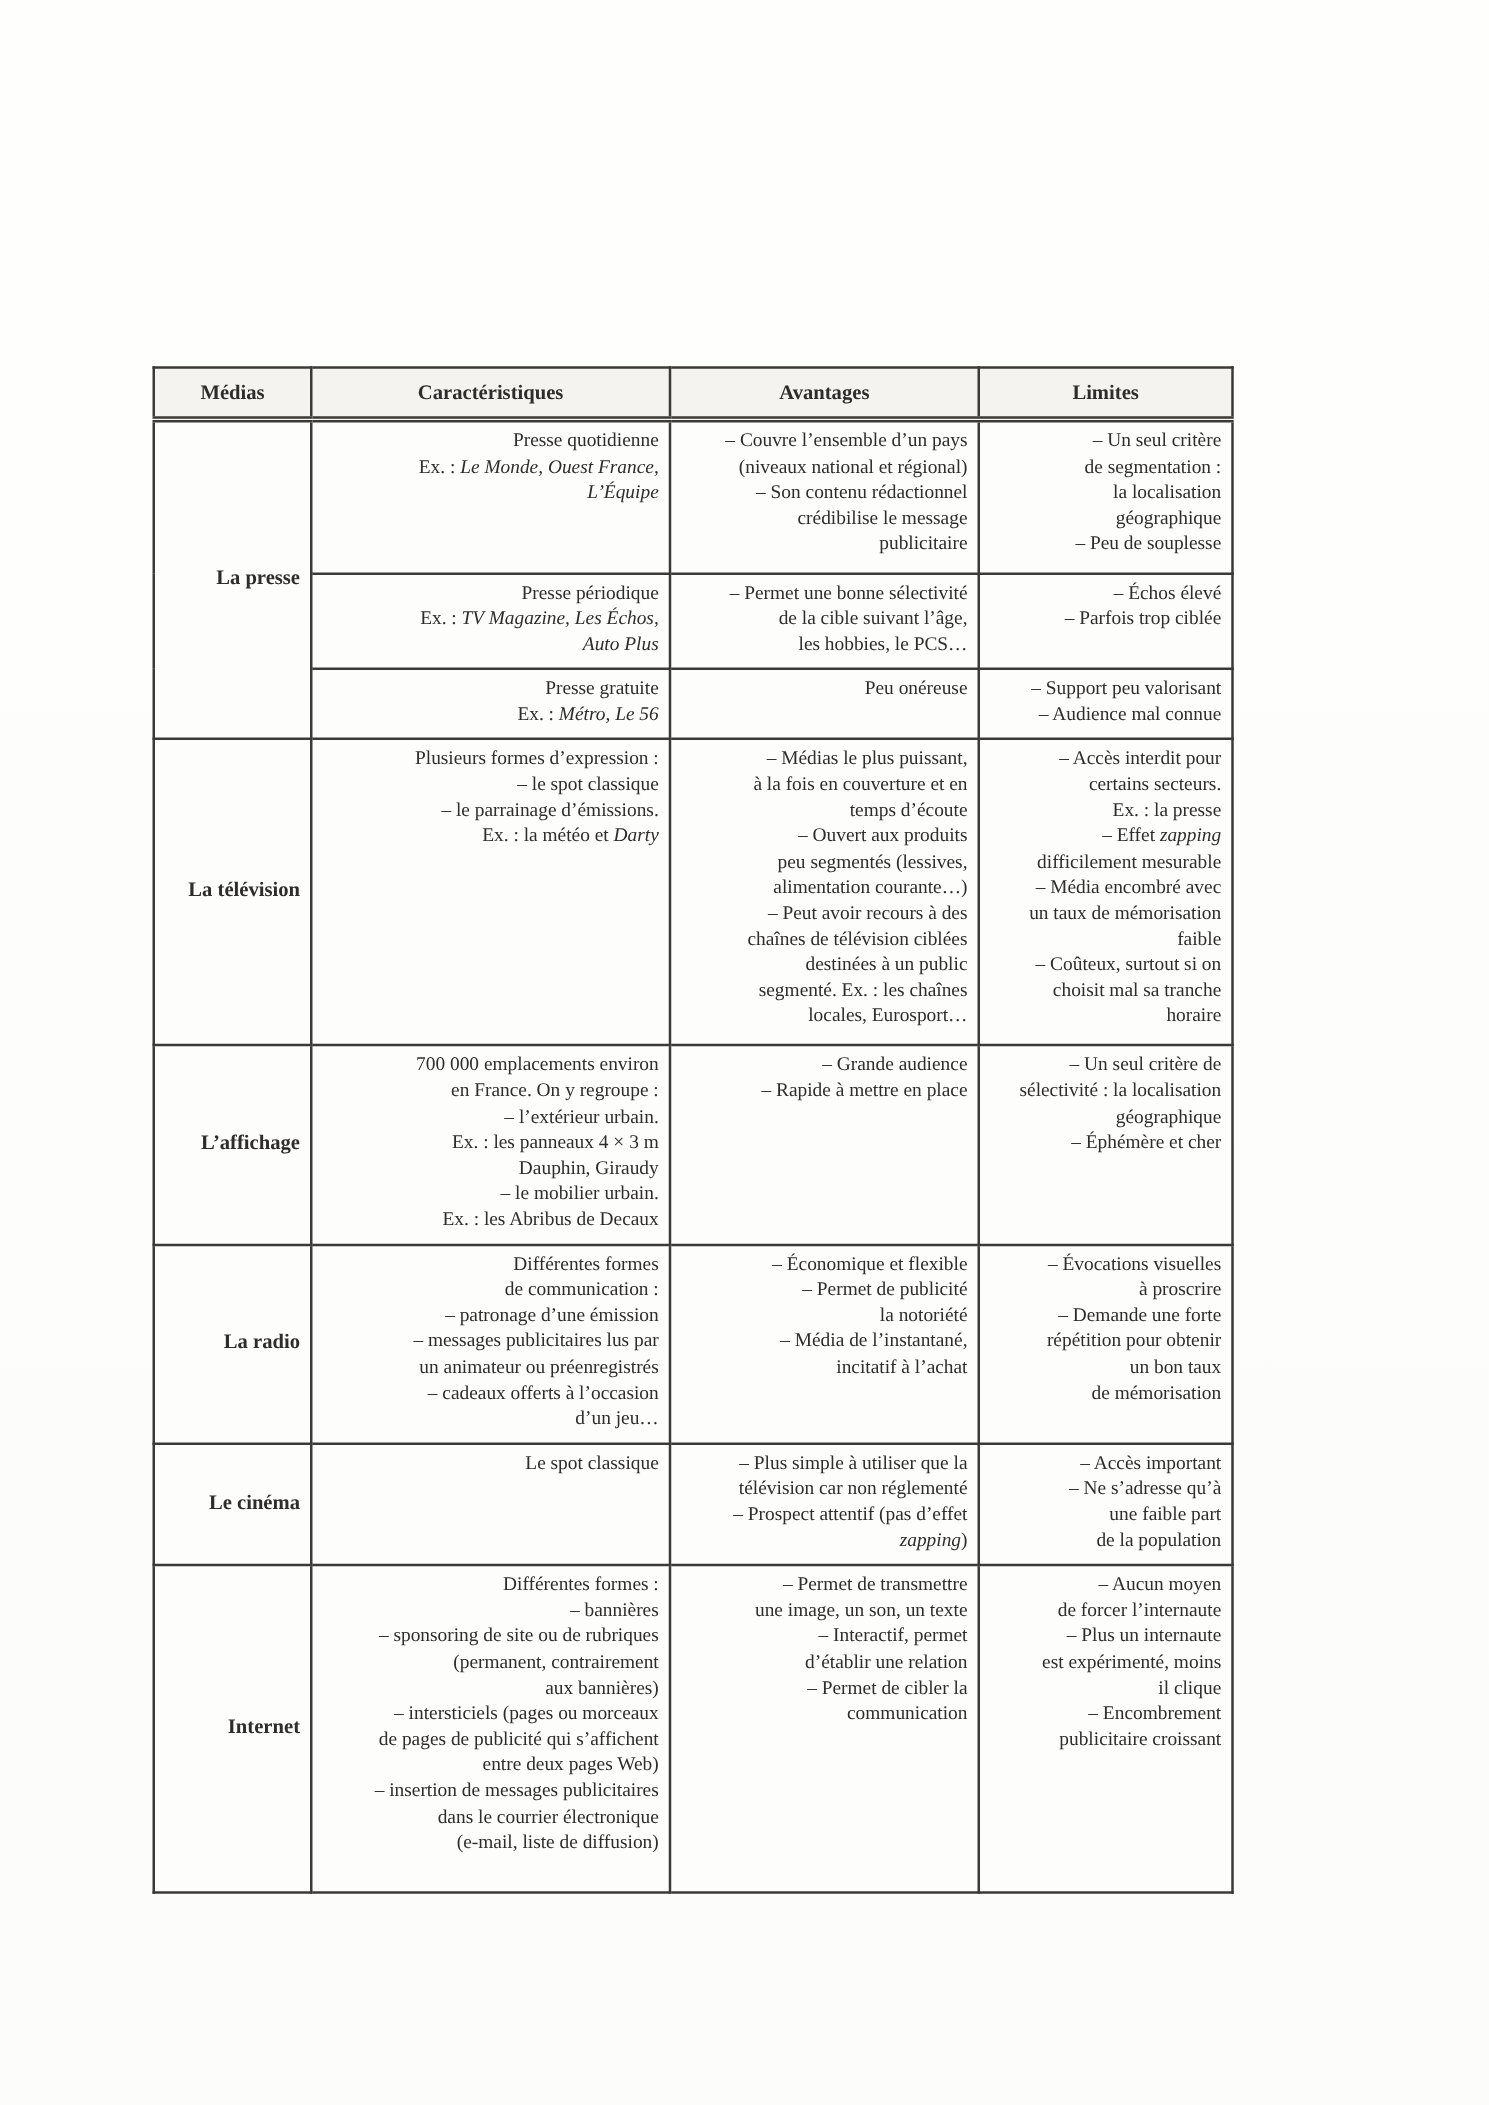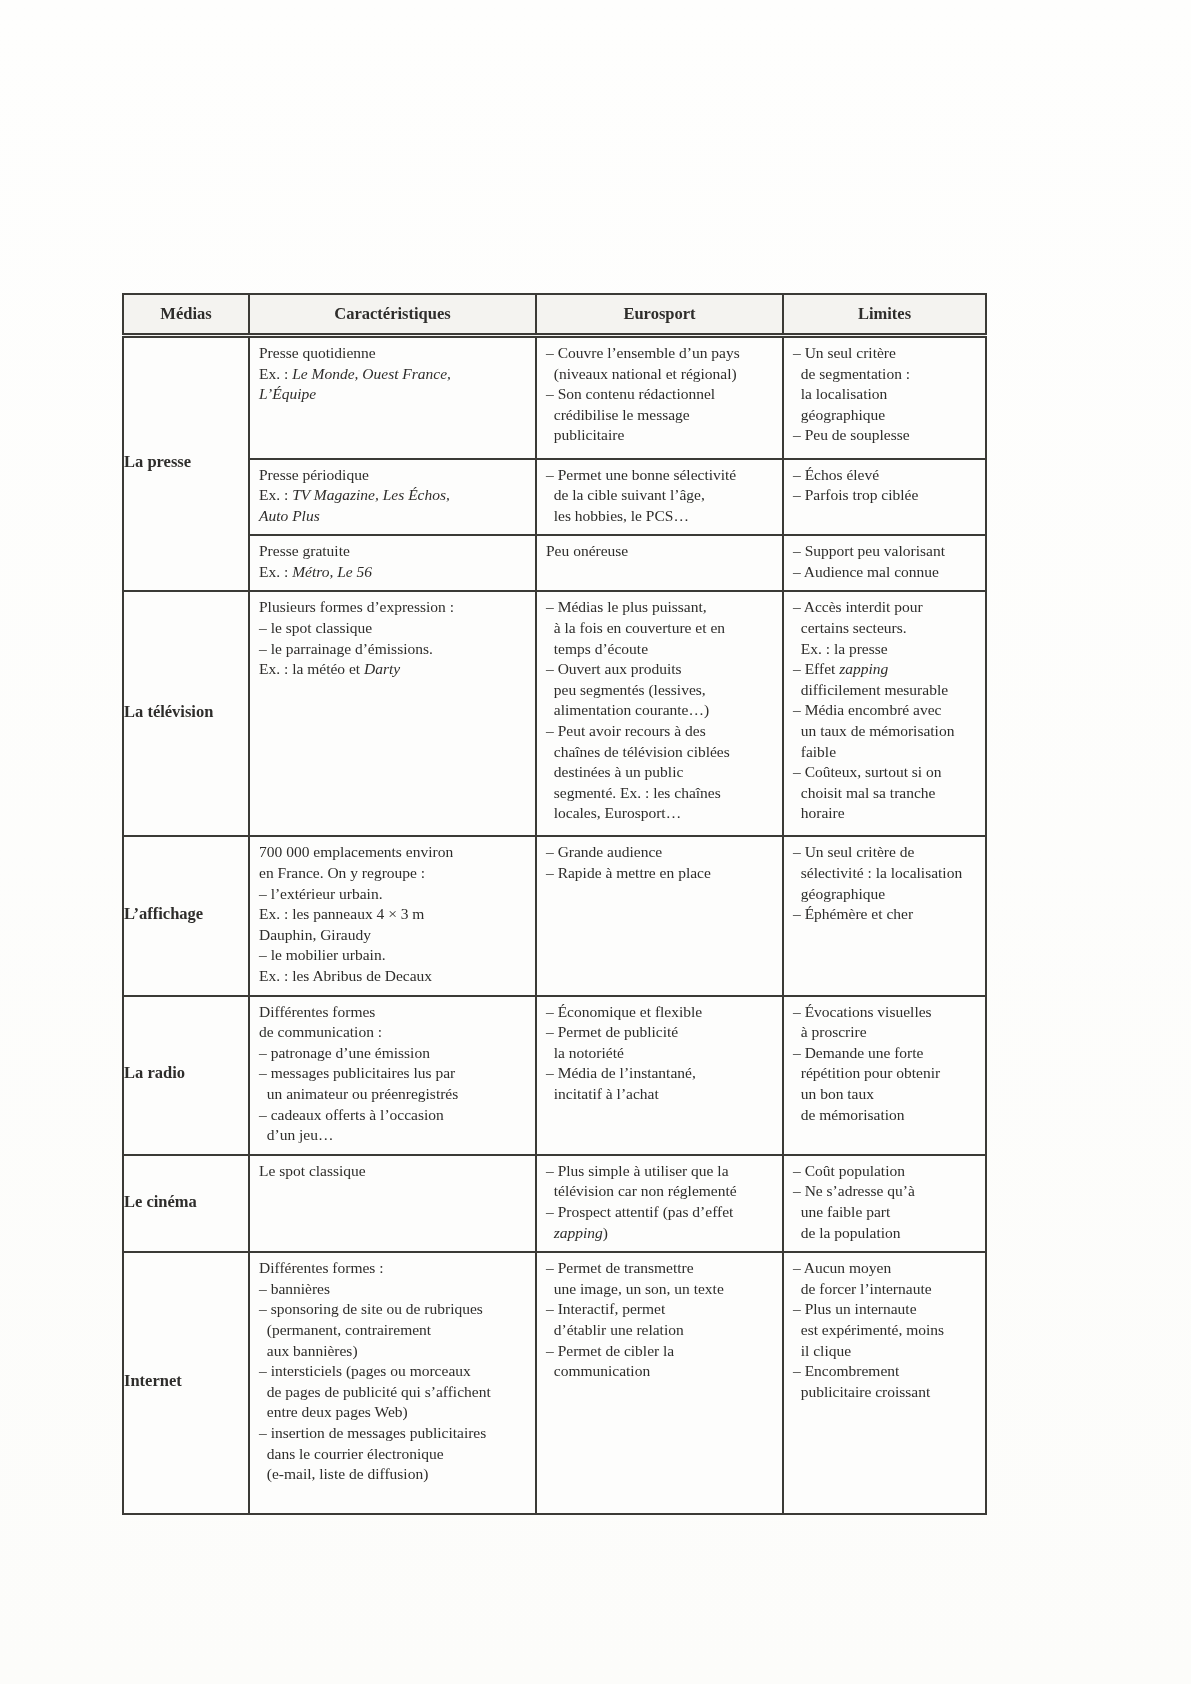--- a/index.html
+++ b/index.html
@@ -23,21 +23,21 @@
   col.c-media { width: 126px; }
   col.c-carac { width: 287px; }
   col.c-avant { width: 247px; }
   col.c-limit { width: 203px; }
   th, td {
     border: 2px solid #3b3a36;
     vertical-align: top;
     padding: 5px 8px 8px 9px;
     font-size: 15.5px;
     line-height: 20.6px;
-    text-align: left;
+    text-align: right;
   }
   thead th {
     height: 30px;
     text-align: center; vertical-align: middle;
     font-weight: bold; font-size: 16.5px;
     padding: 4px 6px;
     background: #f4f3f0;
     border-bottom: 5px double #3b3a36;
   }
   td.media-cell {
@@ -64,21 +64,21 @@
     <colgroup>
       <col class="c-media">
         <col class="c-carac">
         <col class="c-avant">
         <col class="c-limit">
     </colgroup>
     <thead>
       <tr>
         <th>Médias</th>
         <th>Caractéristiques</th>
-        <th>Eurosport</th>
+        <th>Avantages</th>
         <th>Limites</th>
       </tr>
     </thead>
     <tbody>
       <tr class="r-pq">
         <td class="media-cell" rowspan="3">La presse</td>
         <td>
             <div class="ln"><span>Presse quotidienne</span></div>
             <div class="ln"><span>Ex. : </span><span class="it">Le Monde, Ouest France,</span></div>
             <div class="ln"><span class="it">L’Équipe</span></div>
@@ -216,21 +216,21 @@
         <td>
             <div class="ln"><span>Le spot classique</span></div>
           </td>
         <td>
             <div class="ln"><span>– Plus simple à utiliser que la</span></div>
             <div class="ln"><span>&nbsp;&nbsp;télévision car non réglementé</span></div>
             <div class="ln"><span>– Prospect attentif (pas d’effet</span></div>
             <div class="ln"><span>&nbsp;&nbsp;</span><span class="it">zapping</span><span>)</span></div>
           </td>
         <td>
-            <div class="ln"><span>– Coût population</span></div>
+            <div class="ln"><span>– Accès important</span></div>
             <div class="ln"><span>– Ne s’adresse qu’à</span></div>
             <div class="ln"><span>&nbsp;&nbsp;une faible part</span></div>
             <div class="ln"><span>&nbsp;&nbsp;de la population</span></div>
           </td>
       </tr>
       <tr class="r-in">
         <td class="media-cell">Internet</td>
         <td>
             <div class="ln"><span>Différentes formes :</span></div>
             <div class="ln"><span>– bannières</span></div>

